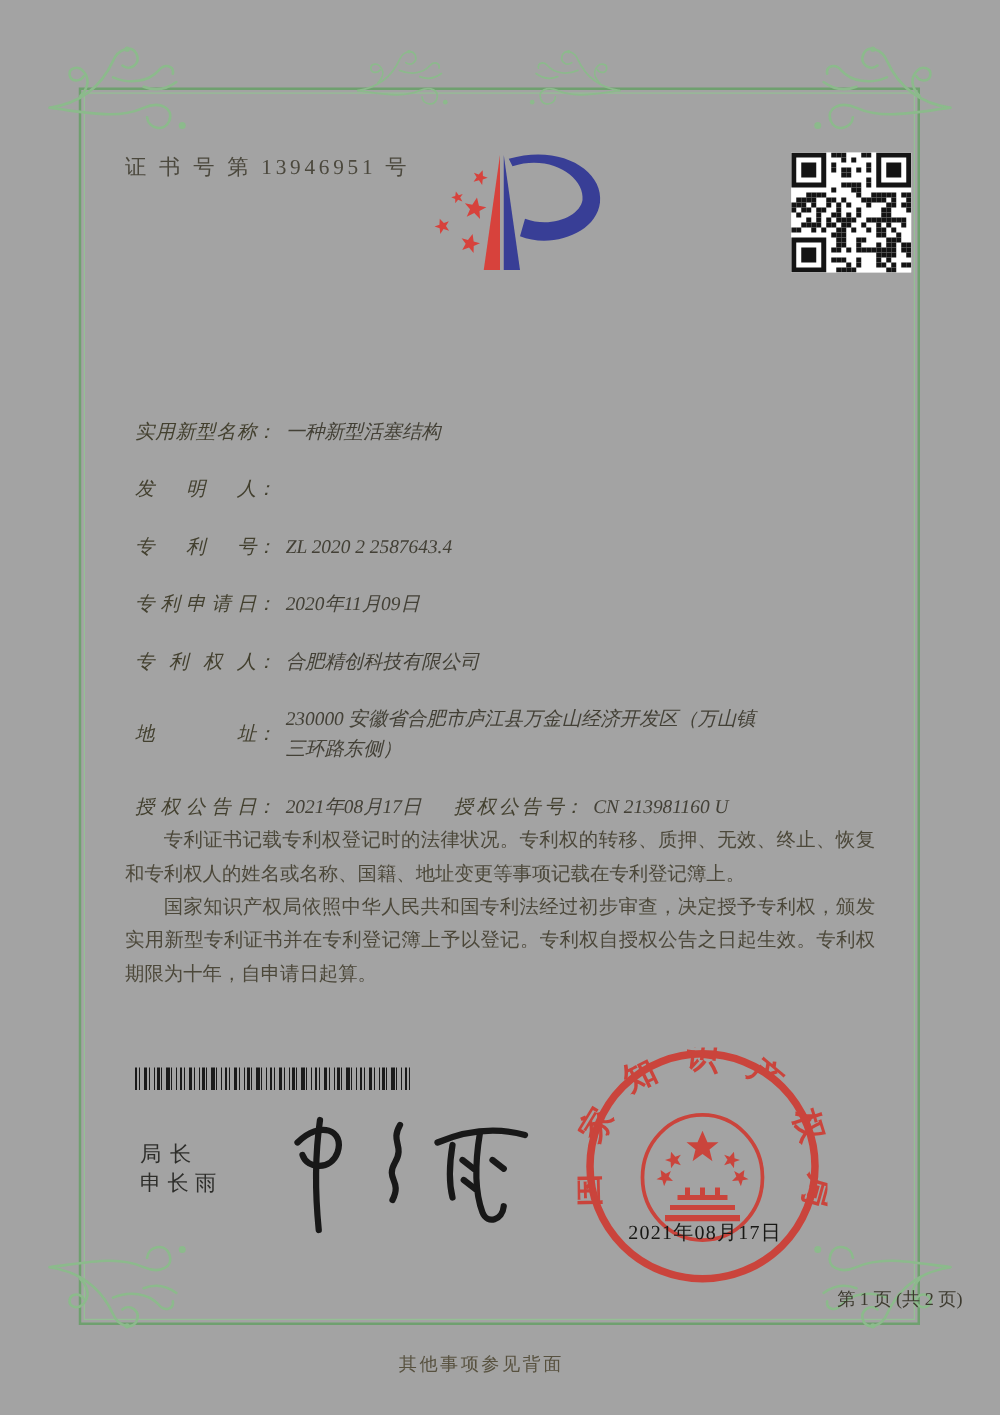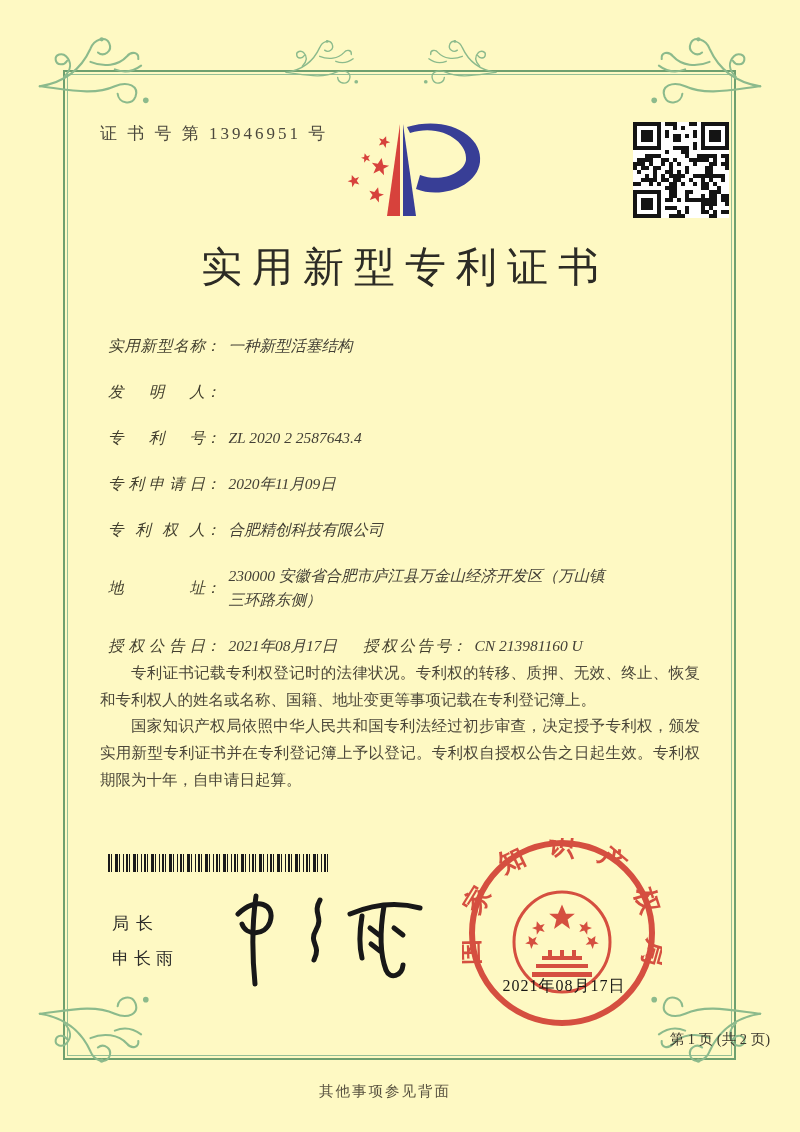--- a/index.html
+++ b/index.html
@@ -1,19 +1,19 @@
 <!DOCTYPE html>
 <html><head>
 <meta charset="utf-8">
 <style>
   * { margin:0; padding:0; box-sizing:border-box; }
   html,body { background:#e8e6de; }
   .page {
     position:relative; width:800px; height:1132px; margin:0 auto;
-    background:#fef9c3; overflow:hidden;
+    background:#a3a3a3; overflow:hidden;
     font-family:"Liberation Serif","DejaVu Serif",serif; color:#3f3c33;
   }
   
   .frame { position:absolute; left:63px; top:70px; width:673px; height:990px;
            border:2.5px solid #6fa06f; }
   .frame-inner { position:absolute; inset:2px; border:1px solid #95bf95; }
   
   .orn { position:absolute; width:122px; height:94px; }
   .orn svg { width:100%; height:100%; }
   .orn.tl { left:36px;  top:28px; }
@@ -47,21 +47,21 @@
   .body-text p { text-indent:2em; }
   
   .barcode { position:absolute; left:108px; top:854px; width:222px; height:18px;
     background:repeating-linear-gradient(90deg,
       #1a1a1a 0 2px, transparent 2px 3px, #1a1a1a 3px 4px, transparent 4px 7px,
       #1a1a1a 7px 10px, transparent 10px 11px, #1a1a1a 11px 12px, transparent 12px 15px,
       #1a1a1a 15px 16px, transparent 16px 18px); }
   .signer { position:absolute; left:112px; top:912px;
             font-family:"Liberation Sans","DejaVu Sans",sans-serif;
             font-size:17px; color:#2d2d2a; }
-  .signer .s-title { letter-spacing:7px; margin-bottom:12px;font-family:Liberation Mono, monospace; }
+  .signer .s-title { letter-spacing:7px; margin-bottom:0;font-family:Liberation Mono, monospace; }
   .signer .s-name  { letter-spacing:5px; }
   .signature { position:absolute; left:222px; top:870px; width:212px; height:122px; }
   .seal { position:absolute; left:462px; top:838px; width:200px; height:200px; opacity:.88; }
   .seal-date { position:absolute; left:478px; top:976px; width:172px; text-align:center;
                font-size:16px; letter-spacing:1px; color:#181815; z-index:5; }
   .page-num { position:absolute; left:0; top:1030px; width:770px; text-align:right;
               font-size:14.5px; color:#3d3a2f; }
   .back-note { position:absolute; left:0; top:1082px; width:770px; text-align:center;
                font-size:14.5px; letter-spacing:2px; color:#57513f; }
 </style>
@@ -313,21 +313,20 @@
         <rect x="92" y="88" width="4" height="4"></rect>
         <rect x="36" y="92" width="4" height="4"></rect>
         <rect x="40" y="92" width="4" height="4"></rect>
         <rect x="44" y="92" width="4" height="4"></rect>
         <rect x="48" y="92" width="4" height="4"></rect>
         <rect x="76" y="92" width="4" height="4"></rect>
         <rect x="80" y="92" width="4" height="4"></rect>
       </g>
     </svg>
 
-  <div class="title">实用新型专利证书</div>
 
   <div class="fields">
     <div class="frow">
       <span class="flabel">实用新型名称</span>
         <span class="fcolon">：</span>
       <span class="fvalue">一种新型活塞结构</span>
     </div>
     <div class="frow">
       <span class="flabel">发明人</span>
         <span class="fcolon">：</span>

